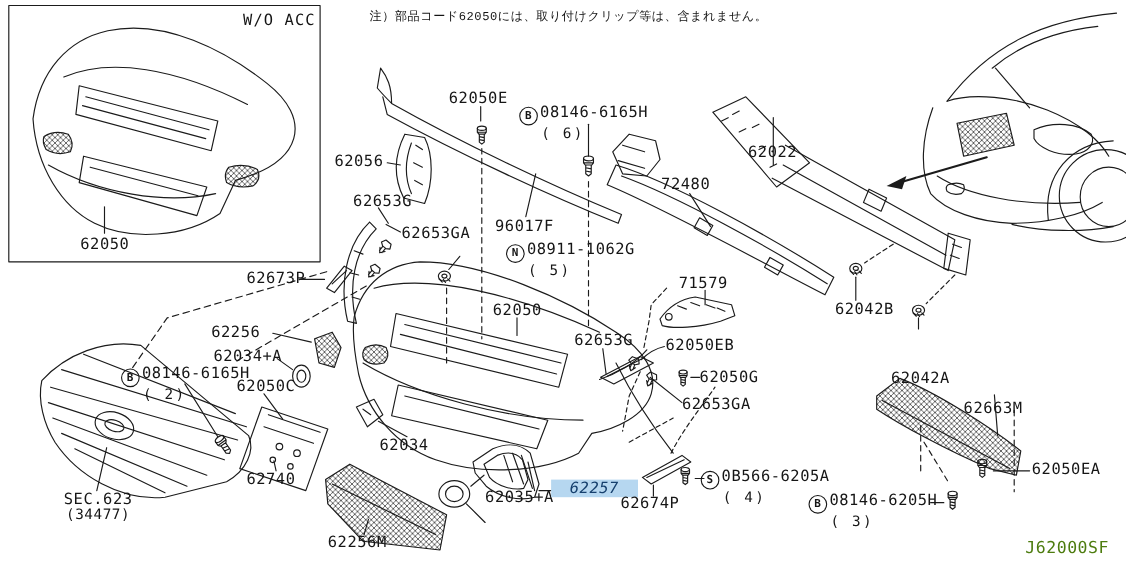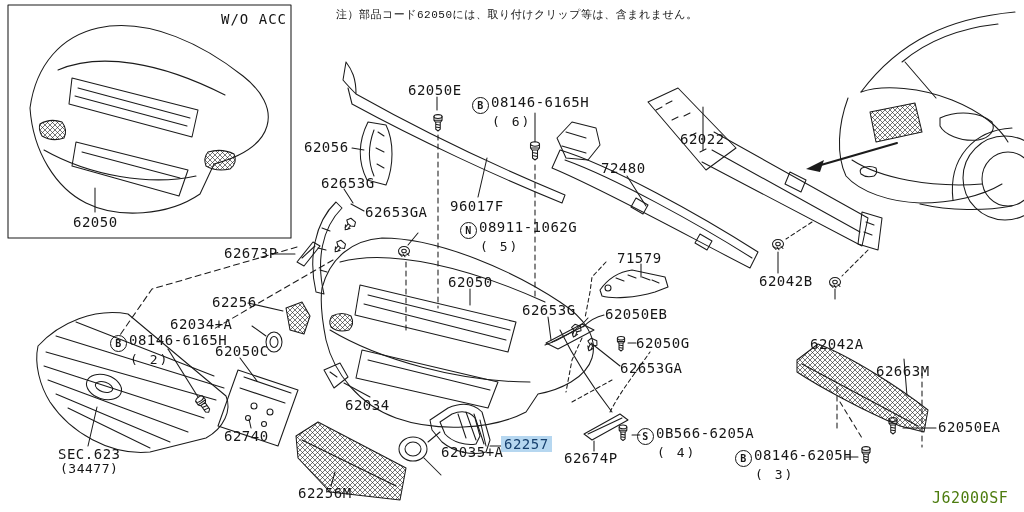--- a/index.html
+++ b/index.html
@@ -10,21 +10,21 @@
   .lineart{stroke:#1b1b1b;fill:none;stroke-width:1.05;stroke-linecap:round;stroke-linejoin:round;}
   .note{position:absolute;left:336px;top:7px;font-size:11px;letter-spacing:0.5px;color:#141414;
         font-family:Liberation Mono, monospace;white-space:nowrap;}
   .inset-caption{position:absolute;left:221px;top:11px;font-size:14px;letter-spacing:1px;color:#141414;white-space:nowrap;}
   .diagram-code{position:absolute;left:932px;top:489px;font-size:15px;letter-spacing:0.5px;color:#4d7c0f;white-space:nowrap;}
   .part-label{position:absolute;font-size:14px;letter-spacing:0.5px;color:#161616;white-space:nowrap;line-height:14px;cursor:default;}
   .part-label .circ{display:inline-block;width:15px;height:15px;border:1.4px solid #161616;border-radius:50%;
         font-size:10px;line-height:15px;text-align:center;vertical-align:-2px;margin-right:2px;font-weight:bold;}
   .part-label .qty{font-size:13px;letter-spacing:2px;margin-left:20px;margin-top:1px;}
   .part-label .qty.noindent{margin-left:2px;letter-spacing:0.5px;}
-  .part-label.hl .pn{background:var(--hl-bg,#b6d7f0);color:var(--hl-tx,#16406e);padding:0 3px;}
+  .part-label.hl .pn{background:var(--hl-bg,#b6d7f0);color:var(--hl-tx,#16406e);padding:0 17px;font-style:italic;}
 </style>
 </head>
 <body>
 
 <div class="stage" style="--hl-bg: #b6d7f0; --hl-tx: #16406e;">
 
 <svg width="1024" height="512" viewBox="0 0 1024 512">
   <defs>
     <pattern id="xh" patternUnits="userSpaceOnUse" width="5" height="5">
       <path d="M0,5 L5,0 M0,0 L5,5" stroke="#1b1b1b" stroke-width="0.6" fill="none"></path>
@@ -266,22 +266,22 @@
       <div class="part-label" style="left: 304px; top: 140px;"><span class="pn">62056</span></div>
       <div class="part-label" style="left: 321px; top: 176px;"><span class="pn">62653G</span></div>
       <div class="part-label" style="left: 365px; top: 205px;"><span class="pn">62653GA</span></div>
       <div class="part-label" style="left: 450px; top: 199px;"><span class="pn">96017F</span></div>
       <div class="part-label" style="left: 418px; top: 220px; margin-left: 42px;"><span class="circ">N</span><span class="pn">08911-1062G</span><div class="qty">( 5)</div></div>
       <div class="part-label" style="left: 601px; top: 161px;"><span class="pn">72480</span></div>
       <div class="part-label" style="left: 73px; top: 215px;"><span class="pn">62050</span></div>
       <div class="part-label" style="left: 224px; top: 246px;"><span class="pn">62673P</span></div>
       <div class="part-label" style="left: 617px; top: 251px;"><span class="pn">71579</span></div>
       <div class="part-label" style="left: 448px; top: 275px;"><span class="pn">62050</span></div>
-      <div class="part-label" style="left: 212px; top: 295px;"><span class="pn">62256</span></div>
-      <div class="part-label" style="left: 170px; top: 317px;"><span class="pn">62034+A</span></div>
+      <div class="part-label" style="left: 192px; top: 295px;"><span class="pn">62256</span></div>
+      <div class="part-label" style="left: 194px; top: 317px;"><span class="pn">62034+A</span></div>
       <div class="part-label" style="left: 110px; top: 333px;"><span class="circ">B</span><span class="pn">08146-6165H</span><div class="qty">( 2)</div></div>
       <div class="part-label" style="left: 215px; top: 344px;"><span class="pn">62050C</span></div>
       <div class="part-label" style="left: 522px; top: 303px;"><span class="pn">62653G</span></div>
       <div class="part-label" style="left: 605px; top: 307px;"><span class="pn">62050EB</span></div>
       <div class="part-label" style="left: 636px; top: 336px;"><span class="pn">62050G</span></div>
       <div class="part-label" style="left: 620px; top: 361px;"><span class="pn">62653GA</span></div>
       <div class="part-label" style="left: 759px; top: 274px;"><span class="pn">62042B</span></div>
       <div class="part-label" style="left: 810px; top: 301px; margin-top: 36px;"><span class="pn">62042A</span></div>
       <div class="part-label" style="left: 876px; top: 344px; margin-top: 20px;"><span class="pn">62663M</span></div>
       <div class="part-label" style="left: 345px; top: 398px;"><span class="pn">62034</span></div>

